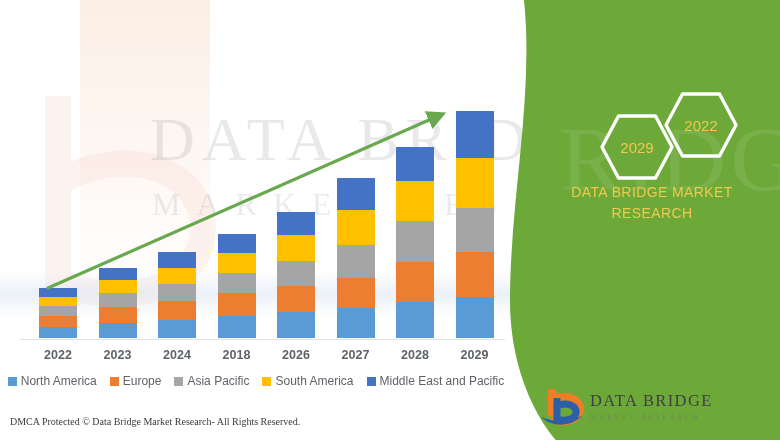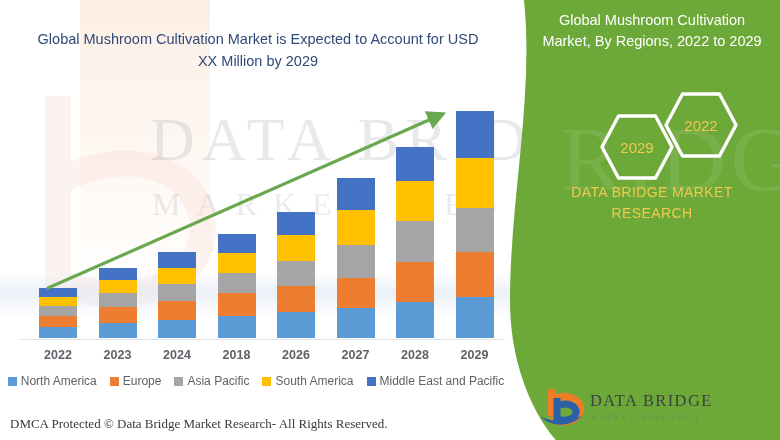--- a/index.html
+++ b/index.html
@@ -105,21 +105,21 @@
     position:absolute;left:0;top:374px;width:512px;
     display:flex;align-items:center;justify-content:center;gap:13px;
   }
   .lg-item{display:flex;align-items:center;gap:4px;}
   .lg-swatch{width:9px;height:9px;display:block;}
   .lg-label{color:#5f6368;font-size:12px;font-weight:400;white-space:nowrap;}
 
   
   .footer{position:absolute;left:0;top:414px;width:520px;height:22px;}
   .f-left{
-    position:absolute;left:10px;top:2px;color:#3a3a3a;font-size:13px;
+    position:absolute;left:10px;top:2px;color:#3a3a3a;font-size:10px;
     font-family:"Liberation Serif", serif;white-space:nowrap;
   }
   .f-right{
     position:absolute;left:290px;top:2px;color:#3a3a3a;font-size:8.2px;
     font-family:"Liberation Serif", serif;white-space:nowrap;
   }
 </style>
 </head>
 <body>
 
@@ -129,21 +129,20 @@
     <div class="wm-peach"></div>
     <svg class="wm-b" viewBox="0 0 210 230">
       <path d="M30 8 L30 200" stroke="#e8836a" stroke-width="26" fill="none" stroke-linecap="butt"></path>
       <path d="M30 95 C 95 55, 175 80, 175 140 C 175 198, 100 220, 42 198" stroke="#e8836a" stroke-width="26" fill="none" stroke-linecap="round"></path>
     </svg>
     <div class="wm-text">DATA BRIDGE</div>
     <div class="wm-text2">MARKET RESEARCH</div>
     <div class="wm-band"></div>
   </div>
 
-  <div class="chart-title">Global Mushroom Cultivation Market is Expected to Account for USD XX Million by 2029</div>
 
   <div class="plot">
     <div class="axis-line"></div>
     <div id="bars">
         <div class="bar" style="left: 39px;">
           <span class="seg" title="Middle East and Africa 2022: 9" style="height: 9px; background: rgb(68, 114, 196);"></span>
           <span class="seg" title="South America 2022: 9" style="height: 9px; background: rgb(255, 192, 0);"></span>
           <span class="seg" title="Asia Pacific 2022: 10" style="height: 10px; background: rgb(165, 165, 165);"></span>
           <span class="seg" title="Europe 2022: 11" style="height: 11px; background: rgb(237, 125, 49);"></span>
           <span class="seg" title="North America 2022: 11" style="height: 11px; background: rgb(91, 155, 213);"></span>
@@ -244,21 +243,20 @@
   </div>
 
   <div class="green-panel">
     <svg width="780" height="440" viewBox="0 0 780 440" style="position:absolute;left:0;top:0;">
       <path d="M 780 0 L 780 440 L 556 440 C 556 440, 510 392, 510 300 C 510 200, 534 96, 524 0 Z" fill="#6ca939"></path>
       <g opacity="0.085">
         <text x="560" y="190" font-family="Liberation Serif, serif" font-size="92" fill="#ffffff" letter-spacing="4">RIDG</text>
       </g>
     </svg>
     <div class="gp-content">
-      <div class="gp-title">Global Mushroom Cultivation Market, By Regions, 2022 to 2029</div>
       <div class="hexes">
         <div class="hex hex-2022">
           <svg viewBox="0 0 74 66" width="74" height="66">
             <polygon points="18.5,2 55.5,2 72,33 55.5,64 18.5,64 2,33" fill="none" stroke="#ffffff" stroke-width="3.4" stroke-linejoin="round"></polygon>
           </svg>
           <span class="lbl">2022</span>
         </div>
         <div class="hex hex-2029">
           <svg viewBox="0 0 74 66" width="74" height="66">
             <polygon points="18.5,2 55.5,2 72,33 55.5,64 18.5,64 2,33" fill="#6ca939" stroke="#ffffff" stroke-width="3.4" stroke-linejoin="round"></polygon>

